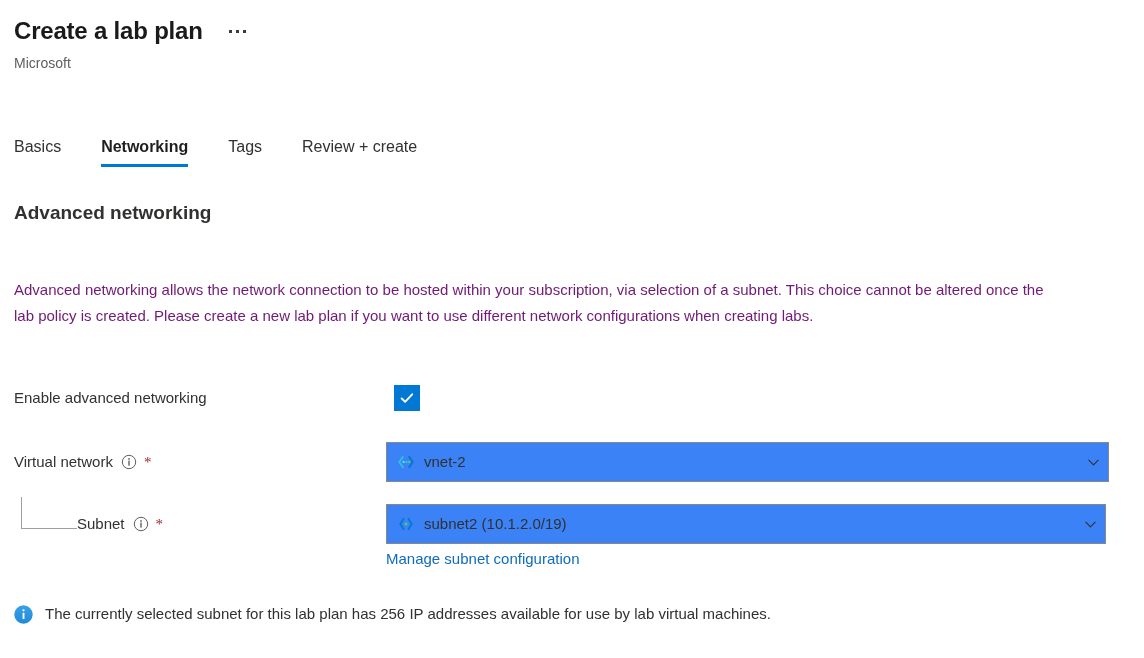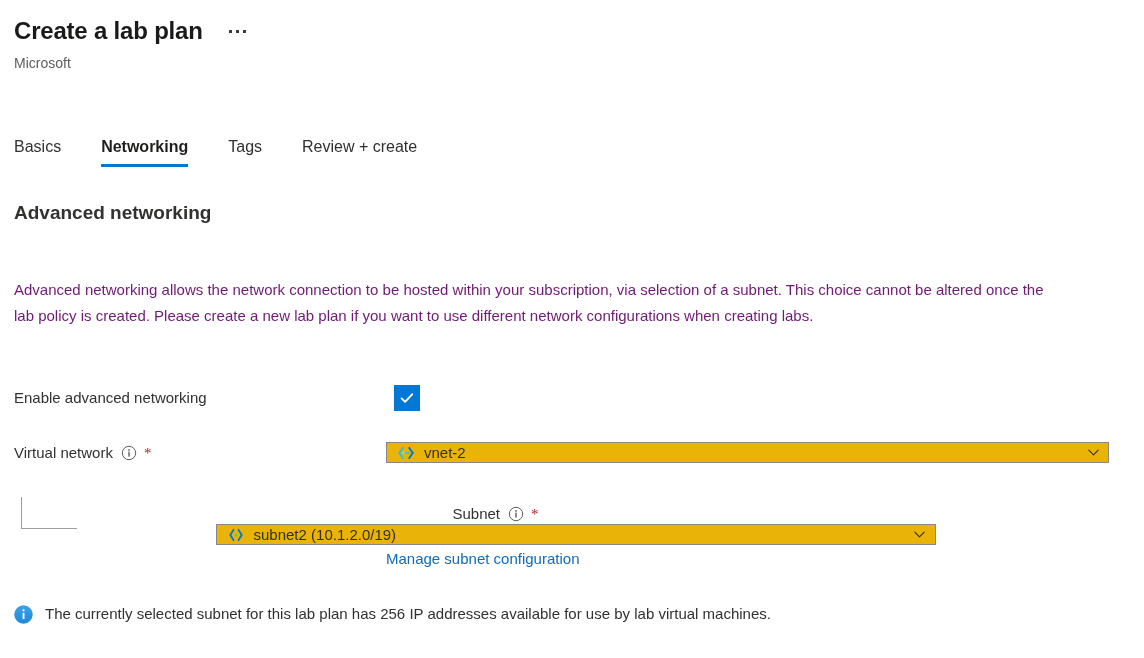--- a/index.html
+++ b/index.html
@@ -113,21 +113,21 @@
   }
 
   
   .form-row {
     position: absolute;
     display: flex;
     align-items: center;
   }
   .row-enable { left: 14px; top: 385px; width: 1095px; gap: 8px; }
   .row-vnet   { left: 14px; top: 442px; width: 1095px; }
-  .row-subnet { left: 28px; top: 504px; width: 1095px; flex-direction: column; }
+  .row-subnet { left: 14px; top: 504px; width: 1095px; }
 
   .field-label {
     width: 372px;
     font-size: 15px;
     line-height: 20px;
     color: #323130;
     display: flex;
     align-items: center;
     white-space: nowrap;
   }
@@ -164,23 +164,23 @@
     display: flex;
     align-items: center;
     justify-content: center;
     cursor: pointer;
     flex: 0 0 auto;
   }
   .checkbox svg { display: block; }
 
   
   .dropdown {
-    height: 21px;
+    height: 40px;
     border: 1px solid #8a8886;
-    background: #eab308;
+    background: #3b82f6;
     display: flex;
     align-items: center;
     padding: 0 8px 0 10px;
     cursor: pointer;
     position: relative;
   }
   .dropdown.vnet   { width: 723px; }
   .dropdown.subnet { width: 720px; }
   .dd-icon {
     width: 18px;

